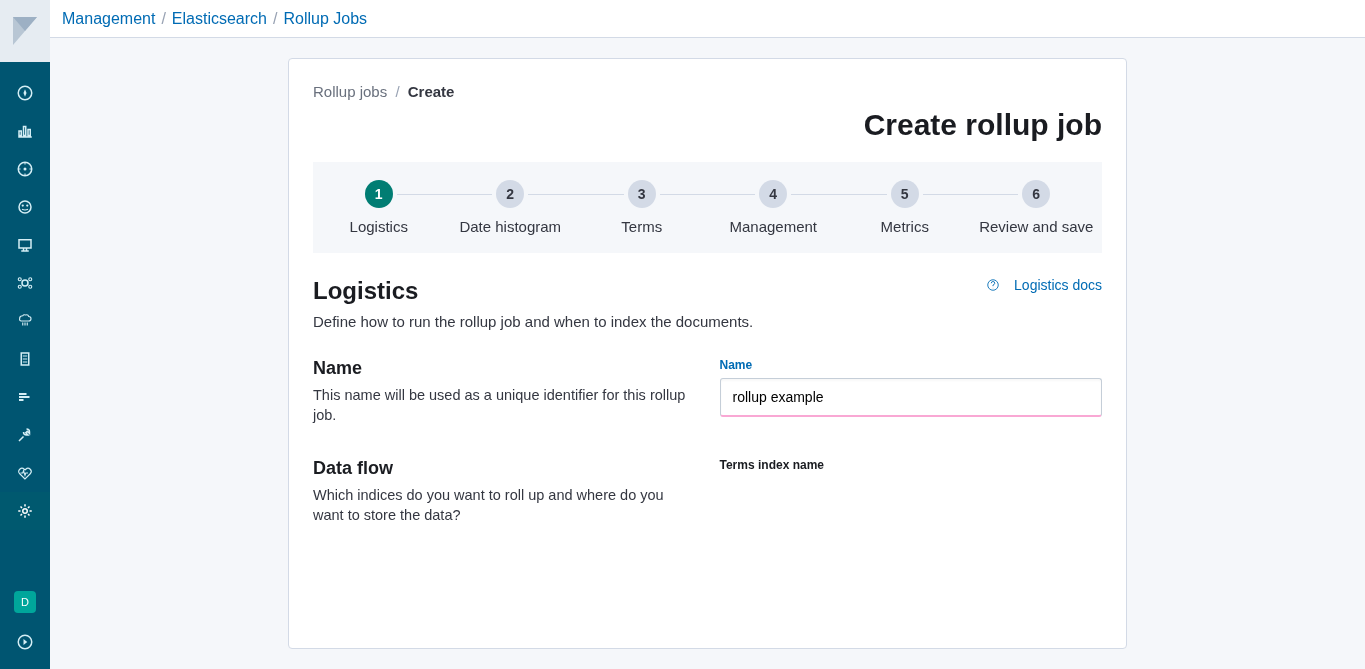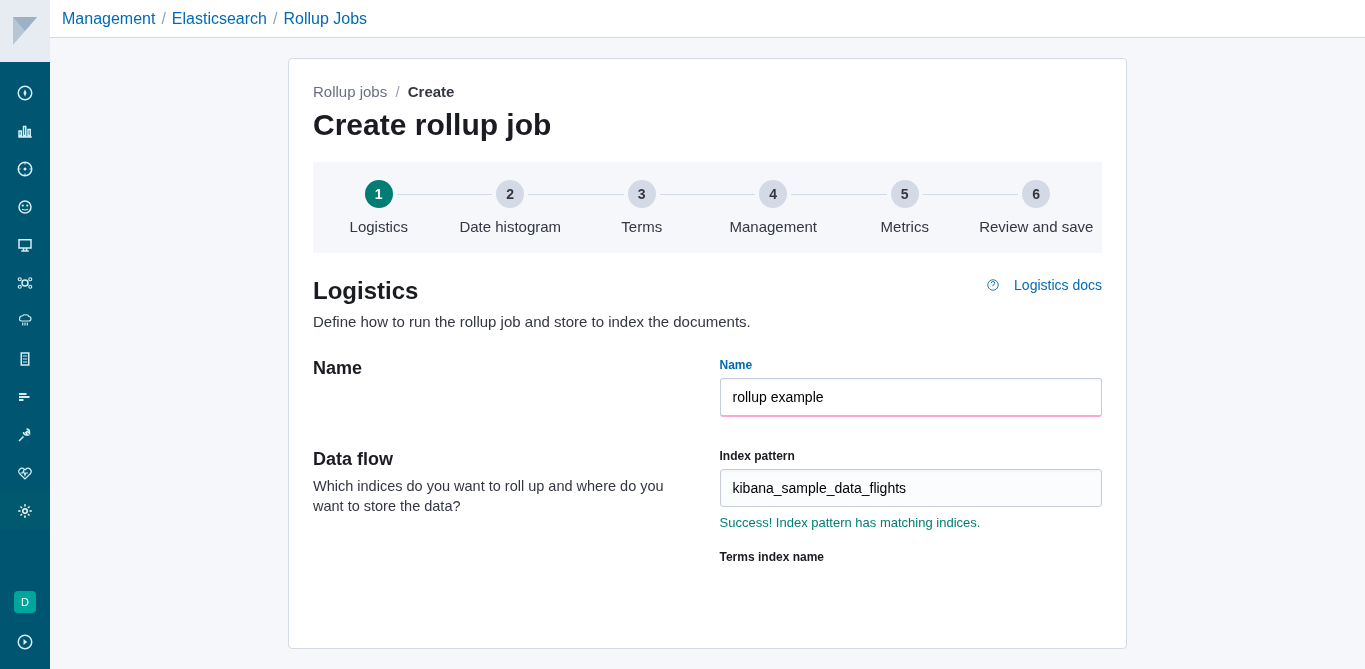--- a/index.html
+++ b/index.html
@@ -138,20 +138,21 @@
     }
     .inner-crumbs .current {
       color: #343741;
       font-weight: 600;
     }
     h1.page-title {
       font-size: 30px;
       font-weight: 700;
       color: #1a1c21;
       margin-bottom: 20px;
+      text-align: right;
     }
     
     .steps-box {
       background: #f5f7fa;
       padding: 18px 0;
       display: flex;
       justify-content: space-around;
       margin-bottom: 24px;
       position: relative;
     }
@@ -431,44 +432,40 @@
         <div class="section-head">
           <h2 class="section-title">Logistics</h2>
           <a class="docs-link">
             <svg viewBox="0 0 24 24">
                 <circle cx="12" cy="12" r="9"></circle>
                 <path d="M9 9 Q9 6 12 6 Q15 6 15 9 Q15 11 12 12 L12 14 M12 17 L12 17.5"></path>
               </svg>
             <span>Logistics docs</span>
           </a>
         </div>
-        <p class="section-desc">Define how to run the rollup job and store to index the documents.</p>
+        <p class="section-desc">Define how to run the rollup job and when to index the documents.</p>
 
         <div class="form-row">
           <div class="form-left">
             <div class="field-title">Name</div>
+            <div class="field-help">This name will be used as a unique identifier for this rollup job.</div>
           </div>
           <div class="form-right">
             <label class="input-label">Name</label>
             <input class="text-input active" type="text" value="rollup example" style="">
           </div>
         </div>
 
         <div class="form-row">
           <div class="form-left">
             <div class="field-title">Data flow</div>
             <div class="field-help">Which indices do you want to roll up and where do you want to store the data?</div>
           </div>
           <div class="form-right">
             <div class="field-group">
-              <label class="input-label dark">Index pattern</label>
-              <input class="text-input" type="text" value="kibana_sample_data_flights" style="">
-              <div class="success-text">Success! Index pattern has matching indices.</div>
-            </div>
-            <div class="field-group">
               <label class="input-label dark">Terms index name</label>
             </div>
           </div>
         </div>
 
       </div>
     </div>
   </div>
 </div>
 

